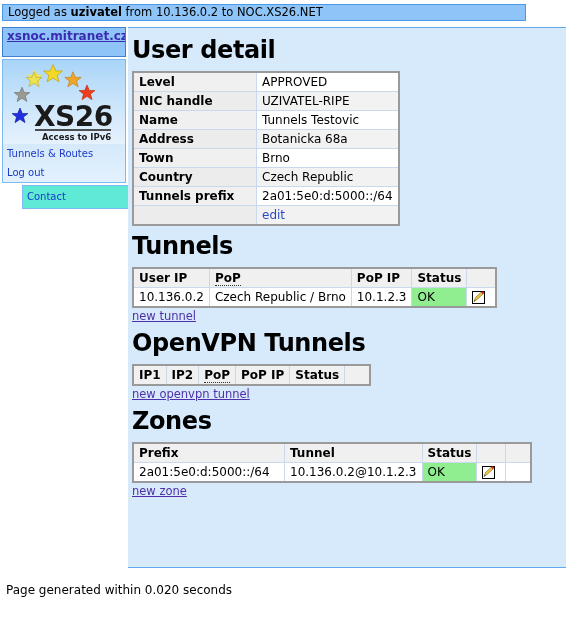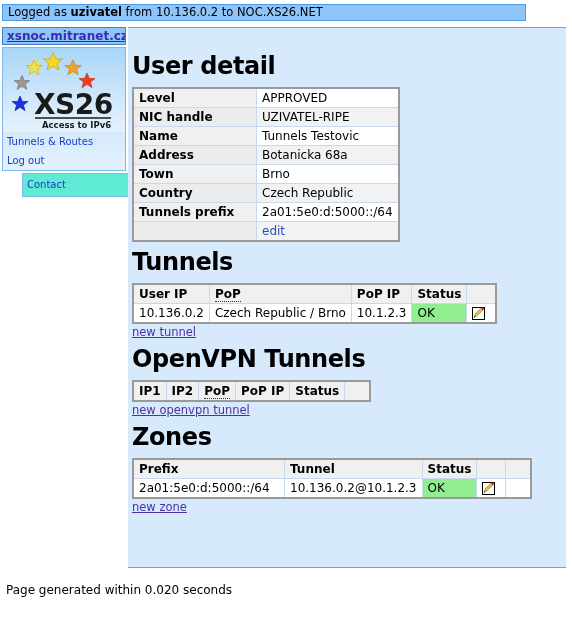--- a/index.html
+++ b/index.html
@@ -41,21 +41,21 @@
     left: 2px;
     top: 27px;
     width: 124px;
   }
   .site-link {
     display: block;
     background: #8ec4f7;
     border: 1px solid #3f7fd0;
     box-sizing: border-box;
     width: 124px;
-    height: 18px;
+    height: 30px;
     line-height: 16px;
     padding-left: 4px;
     font-weight: bold;
     font-size: 12px;
     color: #3b2bb3;
     text-decoration: underline;
     white-space: nowrap;
     overflow: hidden;
     cursor: pointer;
   }
@@ -112,21 +112,21 @@
   .content {
     position: absolute;
     left: 128px;
     top: 27px;
     width: 438px;
     height: 541px;
     background: #d7eafc;
     border-top: 1px solid #61a9ec;
     border-bottom: 1px solid #61a9ec;
     box-sizing: border-box;
-    padding: 20px 0 0 4px;
+    padding: 4px 0 0 4px;
     overflow: hidden;
   }
   h2.title {
     font-size: 24px;
     font-weight: bold;
     margin: 6px 0 7px 0;
     letter-spacing: -0.4px;
     color: #000;
   }
   h2.title.first { margin-top: 4px; }

